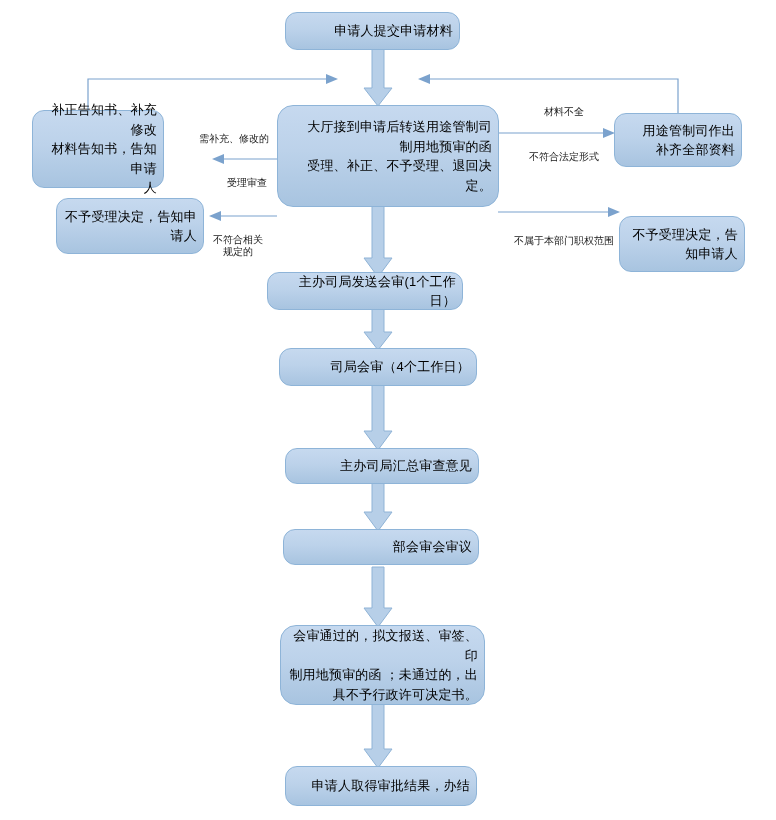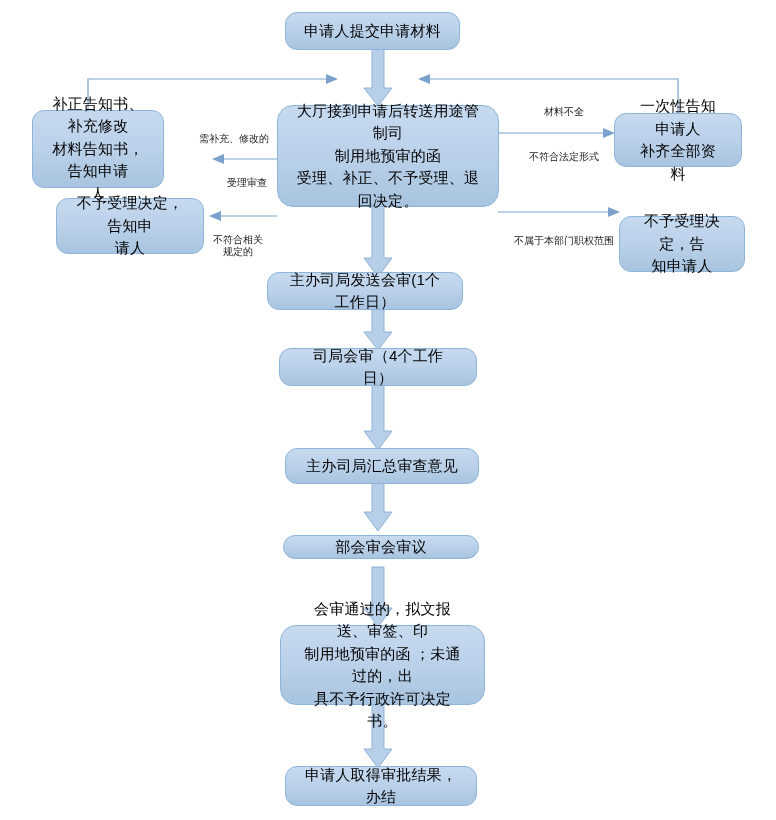--- a/index.html
+++ b/index.html
@@ -9,24 +9,24 @@
   }
   #canvas{position:absolute;left:0;top:0;width:776px;height:820px;}
   .node{
     position:absolute;
     box-sizing:border-box;
     border:1px solid #8eb4d8;
     border-radius:12px;
     background:linear-gradient(to bottom,#c6d9ef 0%,#bcd2ea 45%,#a8c4e0 100%);
     color:#000000;
     display:flex;align-items:center;justify-content:center;
-    text-align:center;
-    font-size:15px;
+    text-align:right;
+    font-size:13px;
     line-height:1.5;
-    padding:3px 18px;
+    padding:3px 6px;
     letter-spacing:0.2px;
     z-index:3;
   }
   .node.big{border-radius:16px;}
   .node span{display:block;width:100%;white-space:pre-line;}
   .edge-label{
     position:absolute;
     font-size:10px;
     color:#1a1a1a;
     line-height:1.25;
@@ -95,42 +95,42 @@
 材料告知书，告知申请
 人</span>
   </div>
 
   <div class="node" style="left:56px;top:198px;width:148px;height:56px;">
     <span>不予受理决定，告知申
 请人</span>
   </div>
 
   <div class="node" style="left:614px;top:113px;width:128px;height:54px;">
-    <span>一次性告知申请人
+    <span>用途管制司作出
 补齐全部资料</span>
   </div>
 
   <div class="node" style="left:619px;top:189px;width:126px;height:56px;margin-top:27px;">
     <span>不予受理决定，告
 知申请人</span>
   </div>
 
   <div class="node" style="left:267px;top:272px;width:196px;height:38px;">
     <span>主办司局发送会审(1个工作日）</span>
   </div>
 
   <div class="node" style="left:279px;top:348px;width:198px;height:38px;">
     <span>司局会审（4个工作日）</span>
   </div>
 
   <div class="node" style="left:285px;top:448px;width:194px;height:36px;">
     <span>主办司局汇总审查意见</span>
   </div>
 
-  <div class="node" style="left:283px;top:529px;width:196px;height:24px;margin-top:6px;">
+  <div class="node" style="left:283px;top:529px;width:196px;height:36px;">
     <span>部会审会审议</span>
   </div>
 
   <div class="node big" style="left:280px;top:625px;width:205px;height:80px;">
     <span>会审通过的，拟文报送、审签、印
 制用地预审的函 ；未通过的，出
 具不予行政许可决定书。</span>
   </div>
 
   <div class="node" style="left:285px;top:766px;width:192px;height:40px;">

